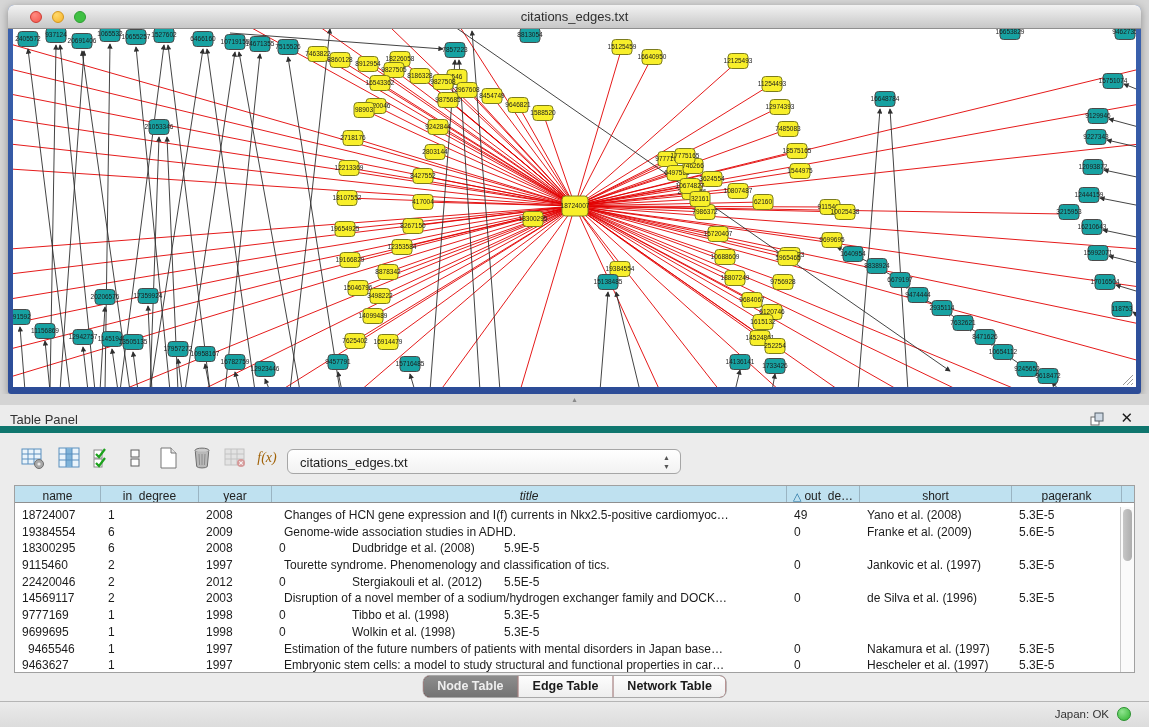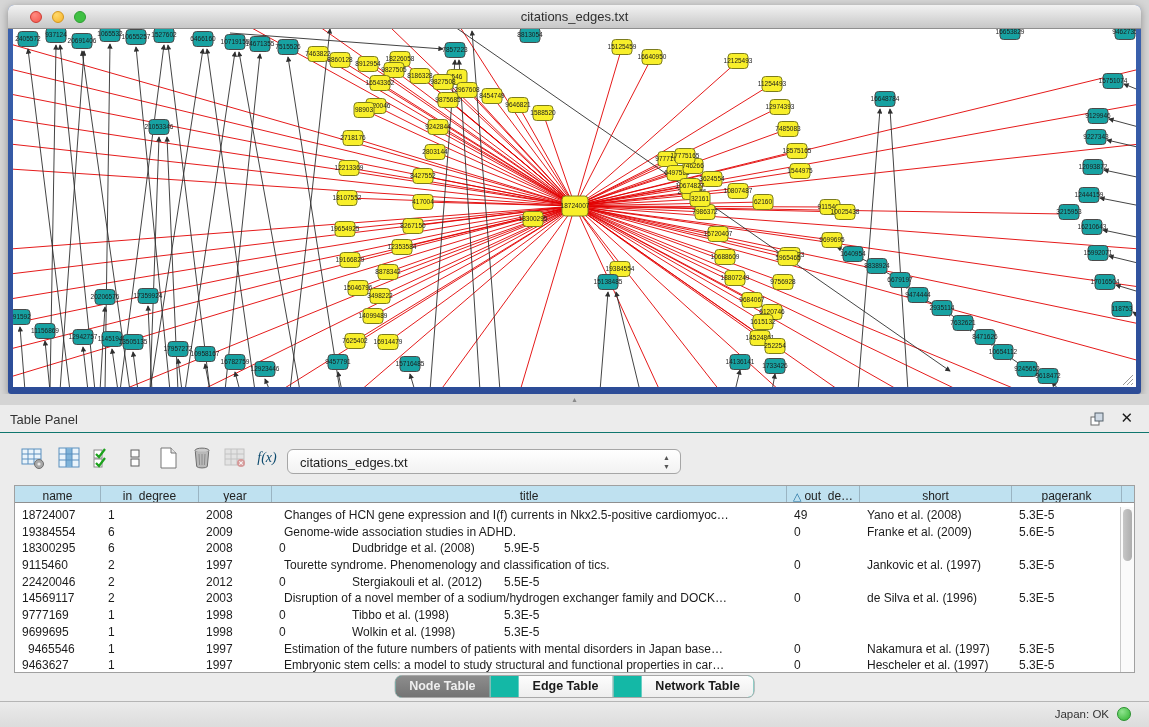--- a/index.html
+++ b/index.html
@@ -43,30 +43,30 @@
   .divider .handle{
     position:absolute;left:50%;top:1px;transform:translateX(-50%);
     font-size:8px;color:#8a8a8a;line-height:9px;
   }
   
   .table-panel{
     position:absolute;left:0;top:405px;width:1149px;height:296px;background:#ececec;
   }
   .panel-header{
     position:absolute;left:0;top:0;width:100%;height:28px;
-    border-bottom:1px solid #0f766e;box-sizing:border-box;
+    border-bottom:7px solid #0f766e;box-sizing:border-box;
   }
   .panel-title{position:absolute;left:10px;top:7px;font-size:13px;color:#333;}
   .panel-float{position:absolute;right:44px;top:6px;width:16px;height:16px;cursor:pointer;}
   .panel-close{position:absolute;right:16px;top:4px;font-size:15px;font-weight:bold;color:#1a1a1a;cursor:pointer;}
   
   .toolbar{position:absolute;left:0;top:36px;width:100%;height:36px;}
   .tb-btn{position:absolute;top:4px;width:26px;height:26px;cursor:pointer;}
   .tb-btn svg{display:block;}
-  .tb-fx{font-size:14px;font-style:italic;font-family:"Liberation Serif","DejaVu Serif",serif;color:#0c4a6e;line-height:26px;text-align:center;}
+  .tb-fx{font-size:14px;font-style:italic;font-family:"Liberation Serif","DejaVu Serif",serif;color:#a16207;line-height:26px;text-align:center;}
   .dropdown{
     position:absolute;left:287px;top:8px;width:394px;height:25px;box-sizing:border-box;
     background:linear-gradient(180deg,#ffffff,#f2f2f2);
     border:1px solid #a6a6a6;border-radius:6px;cursor:pointer;
   }
   .dropdown .dd-text{position:absolute;left:12px;top:5px;font-size:13px;color:#1d1d1d;}
   .dropdown .dd-arrows{
     position:absolute;right:10px;top:3px;font-size:7px;line-height:9px;color:#555;text-align:center;
   }
   
@@ -95,21 +95,21 @@
     background:#fafafa;border-left:1px solid #c9c9c9;box-sizing:border-box;cursor:pointer;
   }
   .vthumb{
     position:absolute;left:2px;top:2px;width:9px;height:52px;border-radius:5px;
     background:linear-gradient(90deg,#c7c7c7,#aeaeae);cursor:grab;
   }
   
   .tabs-wrap{position:absolute;left:50%;top:270px;transform:translateX(-50%);}
   .seg-control{
     display:inline-flex;border:1px solid #a8a8a8;border-radius:7px;overflow:hidden;
-    background:#14b8a6;height:21px;gap:28px;
+    background:#7f1d1d;height:21px;
   }
   .seg{
     font-size:12.5px;font-weight:600;color:#1a1a1a;line-height:21px;
     padding:0 14px;cursor:pointer;background:linear-gradient(180deg,#fdfdfd,#eeeeee);
     border-right:1px solid #c0c0c0;
   }
   .seg:last-child{border-right:none;}
   .seg.selected{background:linear-gradient(180deg,#8d8d8d,#747474);color:#efefef;}
   
   .status-bar{
@@ -891,21 +891,21 @@
       <span class="dd-text">citations_edges.txt</span>
       <span class="dd-arrows">▲<br>▼</span>
     </div>
   </div>
 
   <div class="data-table">
     <div class="thead" id="thead-row">
         <div class="hcell" style="width: 86px;">name</div>
         <div class="hcell" style="width: 98px;">in_degree</div>
         <div class="hcell" style="width: 73px;">year</div>
-        <div class="hcell" style="width: 515px;">title</div>
+        <div class="hcell" style="width: 515px; font-style: italic;">title</div>
         <div class="hcell" style="width: 73px;"><span class="sort-tri">△</span>out_de…</div>
         <div class="hcell" style="width: 152px;">short</div>
         <div class="hcell" style="width: 110px;">pagerank</div>
       </div>
     <div class="tbody" id="tbody">
         <div class="trow">
           <div class="tcell c0" style="width: 86px;">18724007</div>
           <div class="tcell c1" style="width: 98px;">1</div>
           <div class="tcell c2" style="width: 73px;">2008</div>
           <div class="tcell c3" style="width: 515px;">Changes of HCN gene expression and I(f) currents in Nkx2.5-positive cardiomyoc…</div>

